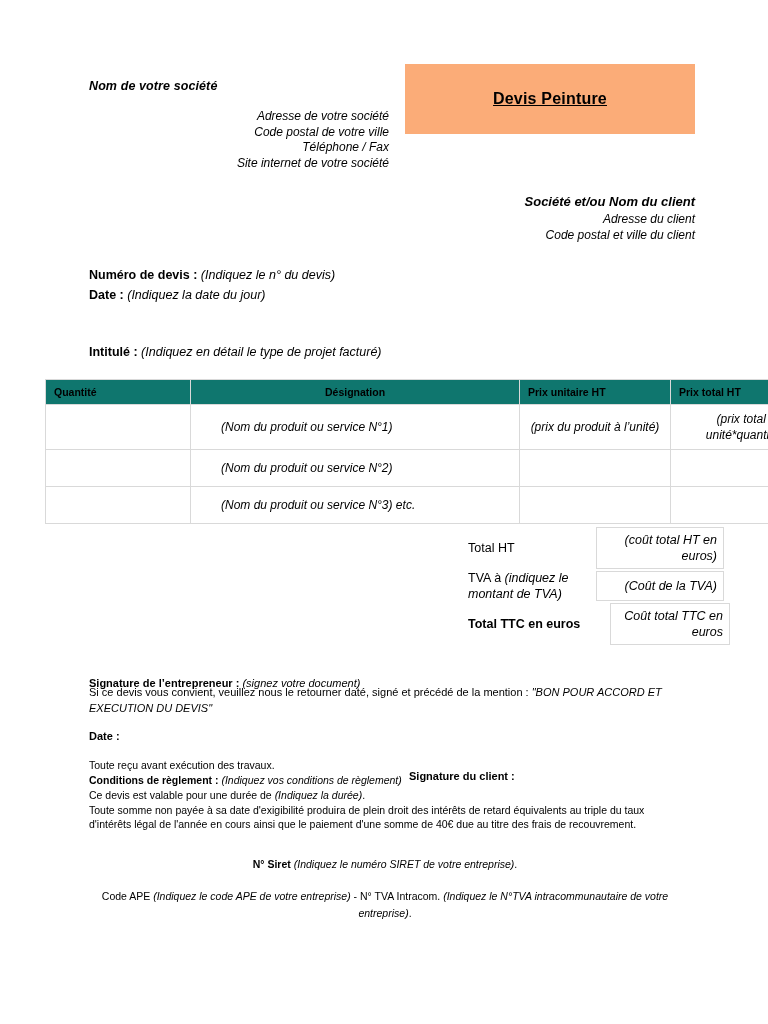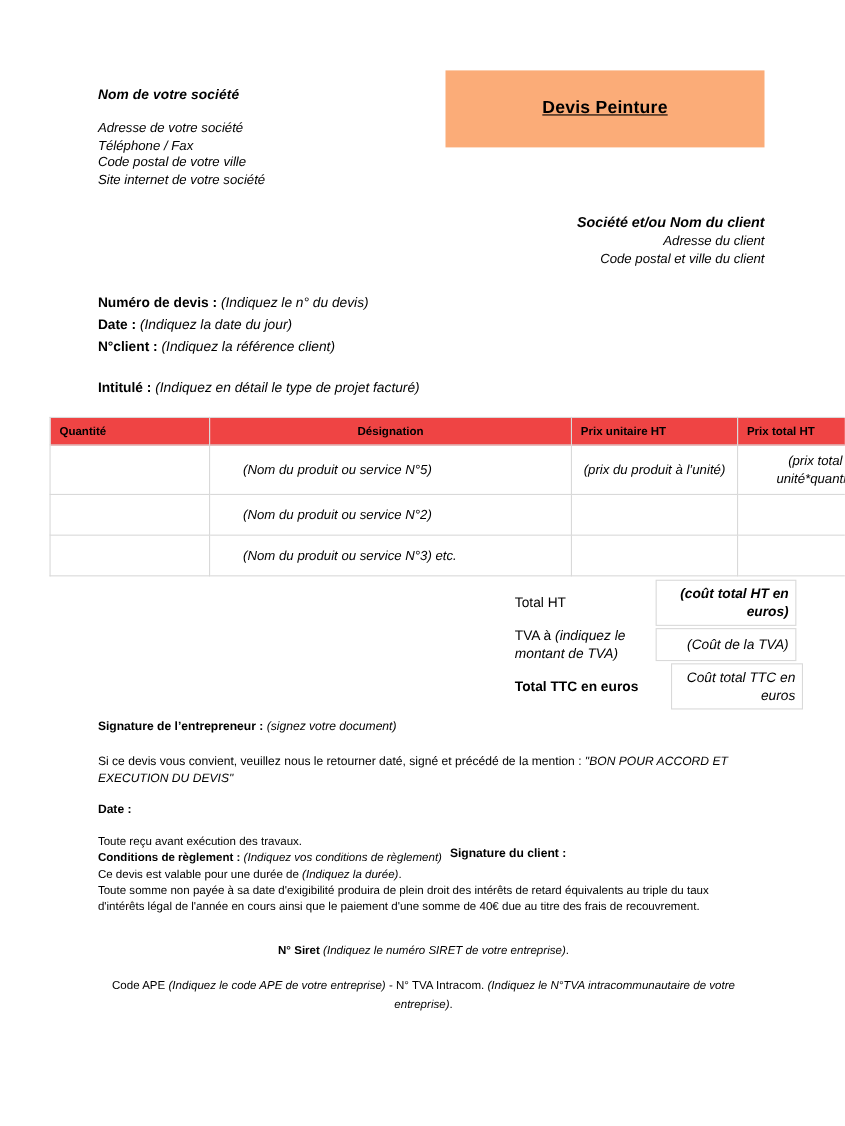--- a/index.html
+++ b/index.html
@@ -34,21 +34,21 @@
     font-style: italic;
     line-height: 16px;
     letter-spacing: 0.1px;
   }
   .company-lines {
     margin-top: 15px;
     font-size: 12px;
     font-style: italic;
     line-height: 15.5px;
   }
-  .company-lines div { white-space: nowrap; }
+  .company-lines div { white-space: nowrap; text-align: right; }
 
   
   .title-banner {
     position: absolute;
     left: 405px;
     top: 64px;
     width: 290px;
     height: 70px;
     background: #FBAC78;
     display: flex;
@@ -103,21 +103,21 @@
   
   .items-table {
     position: absolute;
     left: 45px;
     top: 379px;
     width: 705px;
     border-collapse: collapse;
     table-layout: fixed;
   }
   .items-table th {
-    background: #ef4444;
+    background: #0f766e;
     font-size: 10.5px;
     font-weight: bold;
     height: 24px;
     padding: 0 8px;
     border: 1px solid #d9d9d9;
     vertical-align: middle;
   }
   .items-table th.col-qty { text-align: left; width: 128px; }
   .items-table th.col-desig { text-align: center; width: 312px; }
   .items-table th.col-pu { text-align: left; width: 134px; }
@@ -168,30 +168,30 @@
     font-style: italic;
     text-align: right;
     padding: 4px 6px;
     line-height: 16px;
     min-height: 30px;
     display: flex;
     align-items: center;
     justify-content: flex-end;
   }
   .totals-row.r1 { min-height: 38px; }
-  .totals-row.r1 .totals-value { min-height: 38px; font-weight: bold; }
+  .totals-row.r1 .totals-value { min-height: 38px; }
   .totals-row.r2 { min-height: 34px; }
   .totals-row.r3 { min-height: 38px; gap: 22px; }
   .totals-row.r3 .totals-value { min-height: 38px; }
 
   
   .sig-entrepreneur {
     position: absolute;
     left: 89px;
-    top: 655px;
+    top: 677px;
     font-size: 11px;
   }
   .sig-entrepreneur .lbl { font-weight: bold; }
   .sig-entrepreneur .val { font-style: italic; }
 
   .accord-para {
     position: absolute;
     left: 89px;
     top: 684px;
     width: 592px;
@@ -252,22 +252,22 @@
 </style>
 </head>
 <body>
 
 <div class="page">
 
   <div class="company-block">
     <div class="company-name">Nom de votre société</div>
     <div class="company-lines">
       <div>Adresse de votre société</div>
+      <div>Code postal de votre ville</div>
       <div>Téléphone / Fax</div>
-      <div>Code postal de votre ville</div>
       <div>Site internet de votre société</div>
     </div>
   </div>
 
   <div class="title-banner">
     <div class="title-banner-text">Devis Peinture</div>
   </div>
 
   <div class="client-block">
     <div class="client-name">Société et/ou Nom du client</div>
@@ -276,45 +276,41 @@
   </div>
 
   <div class="meta-block">
     <div>
       <span class="lbl">Numéro de devis :</span>
       <span class="val">(Indiquez le n° du devis)</span>
     </div>
     <div>
       <span class="lbl">Date :</span>
       <span class="val">(Indiquez la date du jour)</span>
-    </div>
-    <div>
-      <span class="lbl">N°client  :</span>
-      <span class="val">(Indiquez la référence client)</span>
     </div>
   </div>
 
   <div class="intitule">
     <span class="lbl">Intitulé :</span>
     <span class="val">(Indiquez en détail le type de projet facturé)</span>
   </div>
 
   <table class="items-table">
     <thead>
       <tr>
         <th class="col-qty">Quantité</th>
         <th class="col-desig">Désignation</th>
         <th class="col-pu">Prix unitaire HT</th>
         <th class="col-pt">Prix total HT</th>
       </tr>
     </thead>
     <tbody>
       <tr class="row-1">
         <td class="c-qty"></td>
-        <td class="c-desig">(Nom du produit ou service N°5)</td>
+        <td class="c-desig">(Nom du produit ou service N°1)</td>
         <td class="c-pu">(prix du produit à l’unité)</td>
         <td class="c-pt">(prix total : unité*quantité)</td>
       </tr>
       <tr class="row-2">
         <td class="c-qty"></td>
         <td class="c-desig">(Nom du produit ou service N°2)</td>
         <td class="c-pu"></td>
         <td class="c-pt"></td>
       </tr>
       <tr class="row-3">

